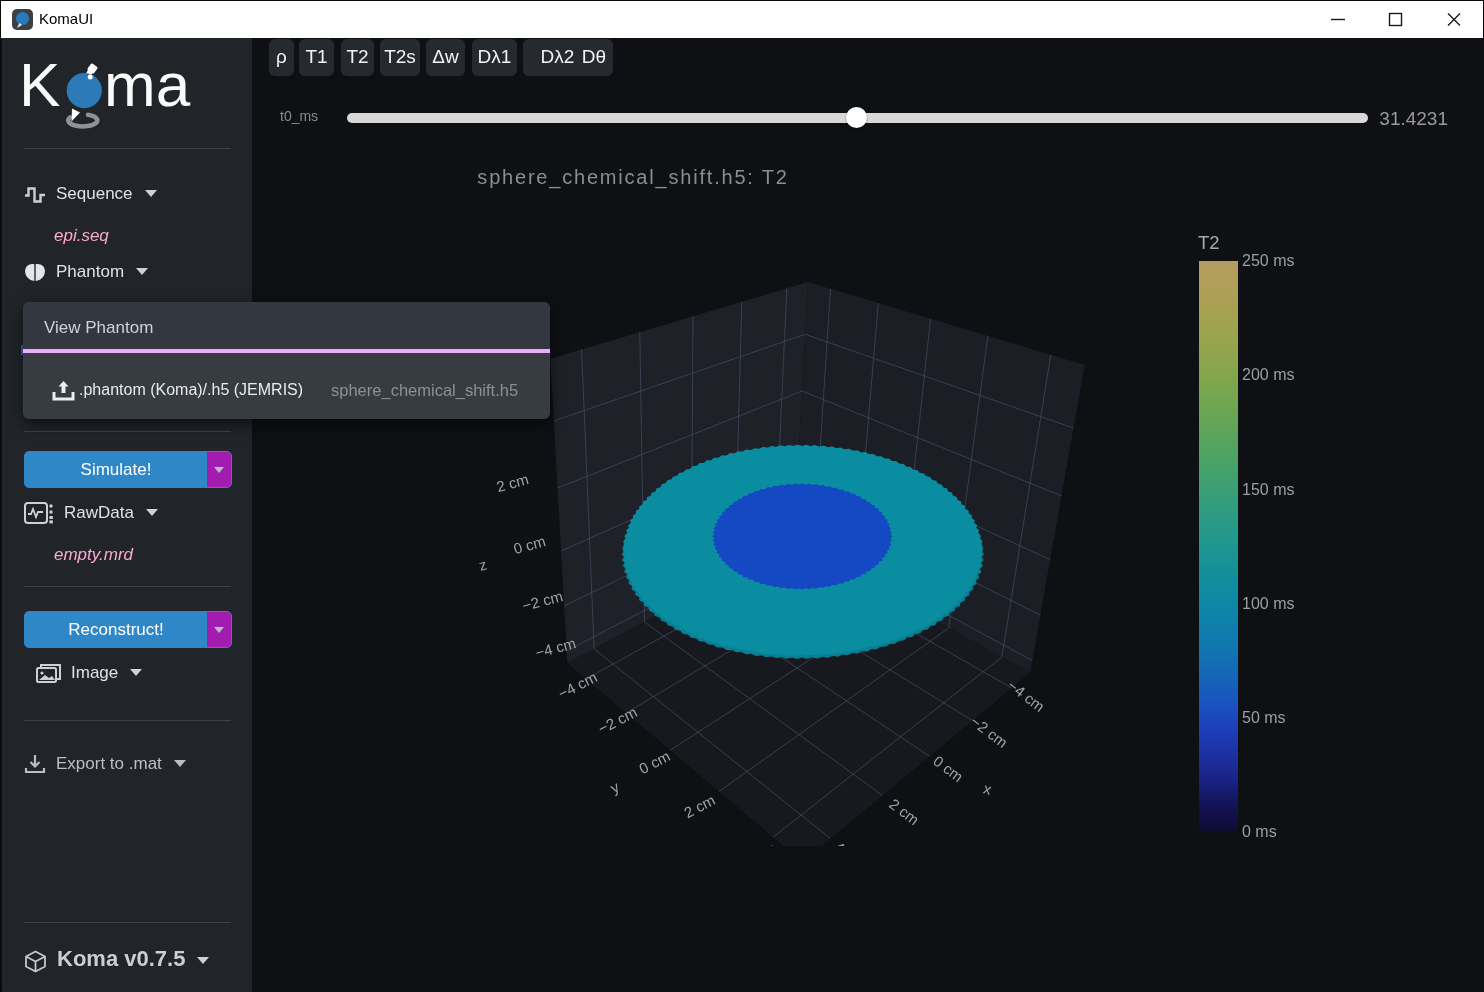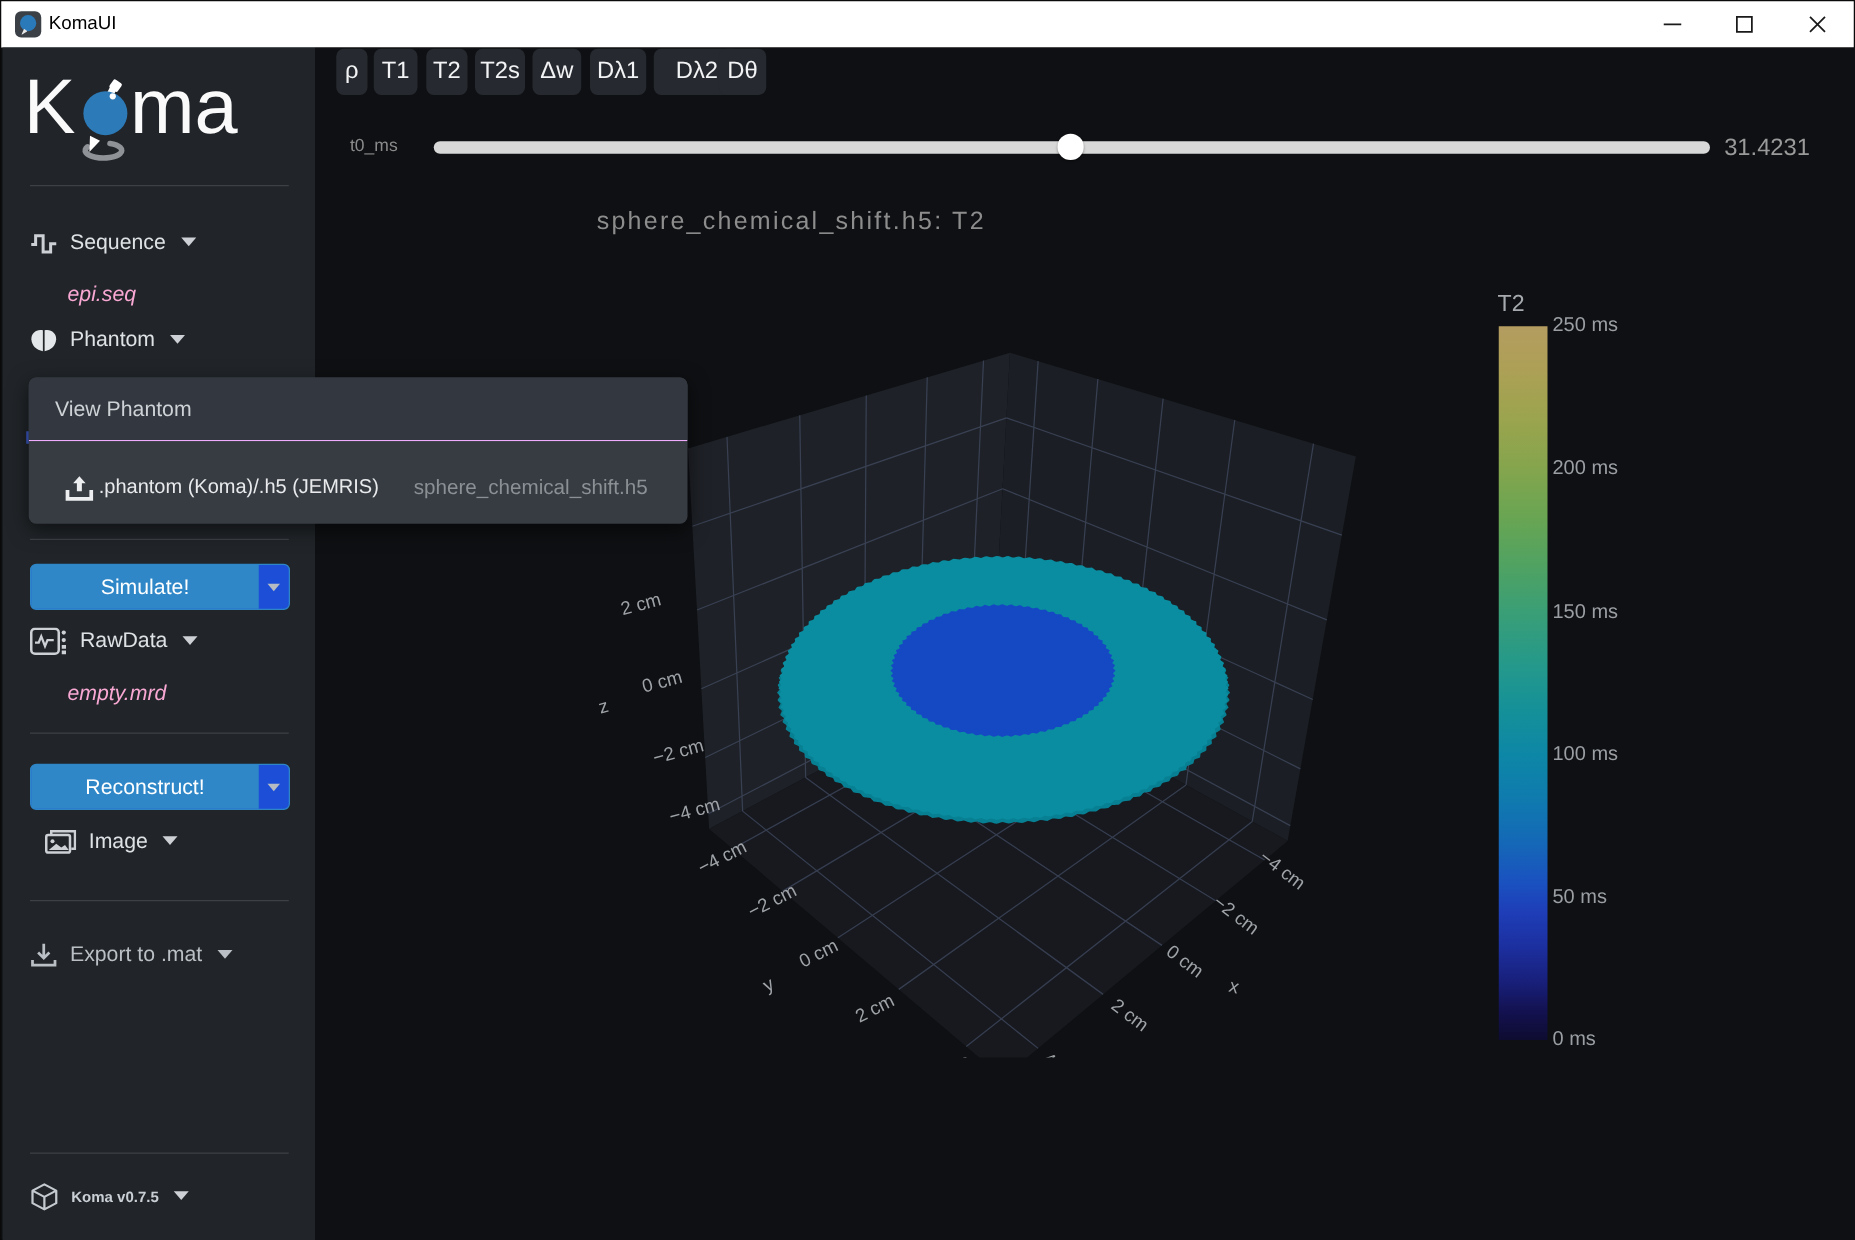--- a/index.html
+++ b/index.html
@@ -8,36 +8,36 @@
 #tb-icon .glb{position:absolute;left:4px;top:3px;width:13px;height:13px;border-radius:50%;background:#2a7ab9;}
 #tb-icon .ar{position:absolute;left:5px;top:14px;width:5px;height:5px;background:#e8e8e8;clip-path:polygon(0 100%,100% 40%,45% 0);}
 #tb-title{position:absolute;left:38px;top:9px;font-size:15px;color:#000000;}
 .winbtn{position:absolute;top:0;height:37px;color:#1a1a1a;}
 #sidebar{position:absolute;left:1px;top:37px;width:250px;height:954px;background:#212529;}
 .hr{position:absolute;left:22px;width:207px;height:1px;background:#3c4146;}
 .srow{position:absolute;left:22px;font-size:17px;color:#dfe2e5;}
 .dim{color:#f9a8d4;font-style:italic;}
 .caret{display:inline-block;width:0;height:0;border-left:6px solid transparent;border-right:6px solid transparent;border-top:7px solid #cdd1d5;vertical-align:middle;margin-left:12px;margin-bottom:2px;}
 .ic{display:inline-block;vertical-align:middle;margin-right:10px;}
-.bluebtn{position:absolute;left:22px;width:208px;height:37px;border:1px solid #2e86c6;border-radius:5px;background:#1d4ed8;}
+.bluebtn{position:absolute;left:22px;width:208px;height:37px;border:1px solid #2e86c6;border-radius:5px;background:#a21caf;}
 .bluebtn .m{position:absolute;left:0;top:0;width:182px;height:35px;background:#2f87c8;color:#fff;font-size:17px;text-align:center;line-height:35px;border-radius:3px 0 0 3px;}
 .bluebtn .c{position:absolute;right:7px;top:15px;width:0;height:0;border-left:5.5px solid transparent;border-right:5.5px solid transparent;border-top:6.5px solid #b6bcc2;}
 #main{position:absolute;left:251px;top:37px;width:1232px;height:954px;background:#0e1013;}
 .pbtn{position:absolute;top:1px;height:37px;background:#26292f;border-radius:6px;color:#f2f3f4;font-size:19px;text-align:center;line-height:36px;}
 #slider-label{position:absolute;left:28px;top:70px;font-size:14px;color:#8b8b8b;}
 #slider-track{position:absolute;left:95px;top:75px;width:1021px;height:10px;border-radius:5px;background:#d8d8d8;}
 #slider-thumb{position:absolute;left:594px;top:69px;width:21px;height:21px;border-radius:50%;background:#fff;box-shadow:0 1px 2px rgba(0,0,0,.4);}
 #slider-val{position:absolute;left:1126px;top:70px;width:70px;text-align:right;font-size:19px;color:#9a9a9a;}
 #plot-title{position:absolute;left:-19px;top:128px;width:800px;text-align:center;font-size:20px;color:#8d8d8d;letter-spacing:1.8px;}
 #cbar{position:absolute;left:947px;top:223px;width:39px;height:571px;background:linear-gradient(to bottom,#b49c60 0%,#ada056 6%,#9ba44e 13%,#84a54d 20%,#68a553 27%,#4ea263 34%,#379e79 41%,#23988c 48%,#149099 54%,#0d87a6 60%,#0f7bae 66%,#1469b6 72%,#1a51c0 78%,#1e3eb8 82%,#1c2f9f 87%,#181f79 92%,#131150 96%,#0e0c30 100%);}
 .cbl{position:absolute;left:990px;font-size:16px;color:#9b9fa4;}
 #cbar-title{position:absolute;left:946px;top:194px;font-size:18.5px;color:#a6aaae;}
 .zfrag{position:absolute;background:#3d5ccc;}
 #dropdown{position:absolute;left:22px;top:301px;width:527px;height:117px;background:#373c43;border-radius:6px;box-shadow:0 5px 16px rgba(0,0,0,.55);}
-#dd-head{position:absolute;left:0;top:0;width:100%;height:51px;background:#333840;border-radius:6px 6px 0 0;border-bottom:1px solid #f0abfc;}
+#dd-head{position:absolute;left:0;top:0;width:100%;height:51px;background:#333840;border-radius:6px 6px 0 0;border-bottom:4px solid #f0abfc;}
 #dd-head span{position:absolute;left:21px;top:16px;font-size:17px;color:#ced2d6;}
 #dd-item{position:absolute;left:29px;top:78px;font-size:16px;color:#e8eaec;}
 #dd-file{position:absolute;left:308px;top:79px;font-size:16.5px;color:#8b9095;}
 svg text{font-family:"Liberation Sans",sans-serif;}
 </style></head>
 <body>
 <div id="win">
   <div id="titlebar">
     <div id="tb-icon">
         <div class="glb"></div>
@@ -100,21 +100,21 @@
           <path d="M3 17 l6 -5 4 3 3 -2 3 4 z" fill="#cdd1d5"></path>
         </svg>Image<span class="caret"></span></div>
 <div class="hr" style="top:682px;"></div>
 <div class="srow" style="top:716px;"><svg class="ic" width="22" height="21" viewBox="0 0 22 21">
           <path d="M11 1 v11 M6.5 8 L11 12.5 15.5 8" stroke="#b9bfc4" stroke-width="2.2" fill="none"></path>
           <path d="M2 14 v4 h18 v-4" stroke="#b9bfc4" stroke-width="2.2" fill="none"></path>
         </svg><span style="color:#b9bfc4;">Export to .mat</span><span class="caret" style="border-top-color:#b9bfc4;"></span></div>
 <div class="hr" style="top:884px;"></div>
 <div class="srow" style="top:908px;"><svg class="ic" width="23" height="23" viewBox="0 0 23 23">
           <path d="M11.5 1.5 L21 6.5 v10 L11.5 21.5 2 16.5 v-10 Z M2 6.5 l9.5 5 9.5 -5 M11.5 11.5 V21.5" fill="none" stroke="#c3c9cf" stroke-width="1.8" stroke-linejoin="round"></path>
-        </svg><span style="color:#c9cfd5;font-weight:bold;font-size:12px;">Koma v0.7.5</span><span class="caret"></span></div>
+        </svg><span style="color:#c9cfd5;font-weight:bold;font-size:22px;">Koma v0.7.5</span><span class="caret"></span></div>
     </div>
   <div id="main">
     <div class="pbtn" style="left:17px;width:25px;">ρ</div>
       <div class="pbtn" style="left:47px;width:35px;">T1</div>
       <div class="pbtn" style="left:89px;width:33px;">T2</div>
       <div class="pbtn" style="left:128px;width:40px;">T2s</div>
       <div class="pbtn" style="left:174px;width:39px;">Δw</div>
       <div class="pbtn" style="left:220px;width:45px;">Dλ1</div>
       <div class="pbtn" style="left:271px;width:69px;">Dλ2</div>
       <div class="pbtn" style="left:323px;width:38px;">Dθ</div>

